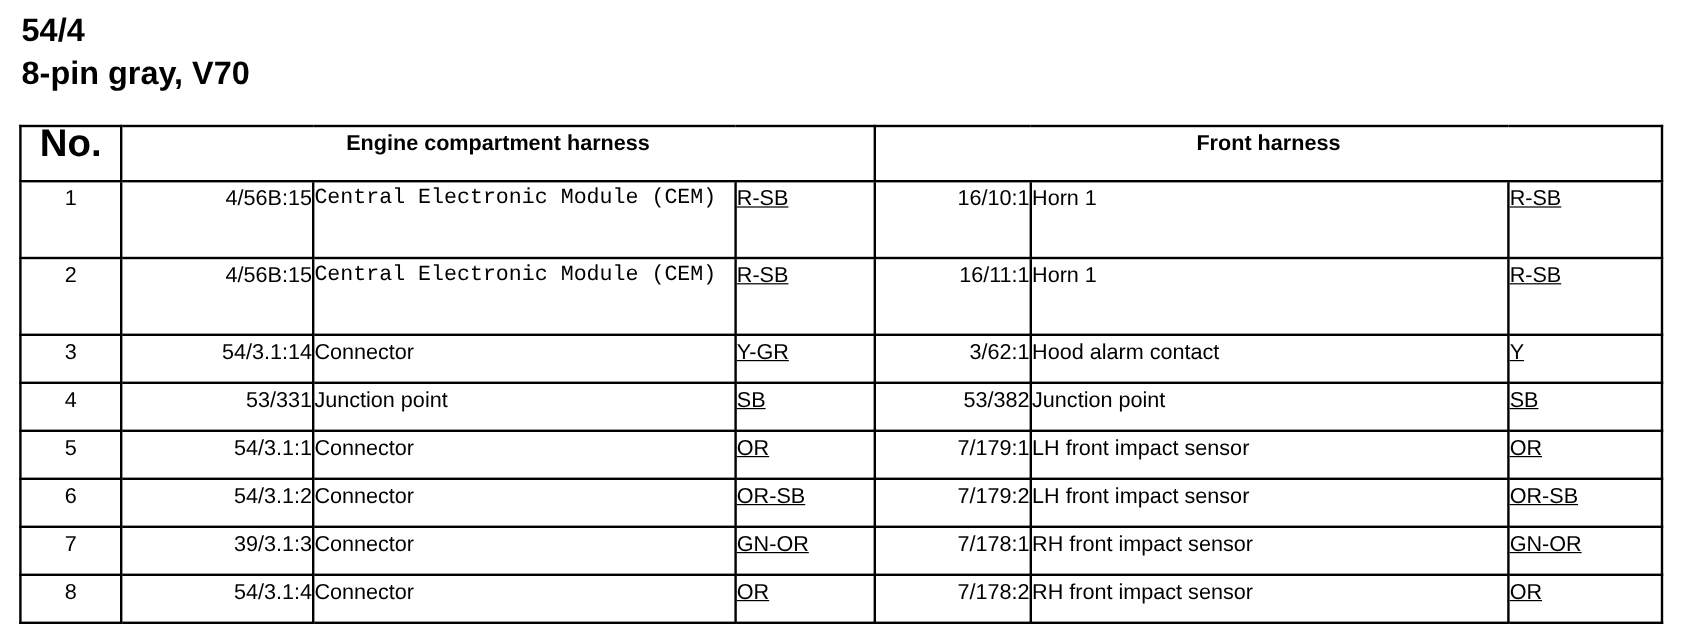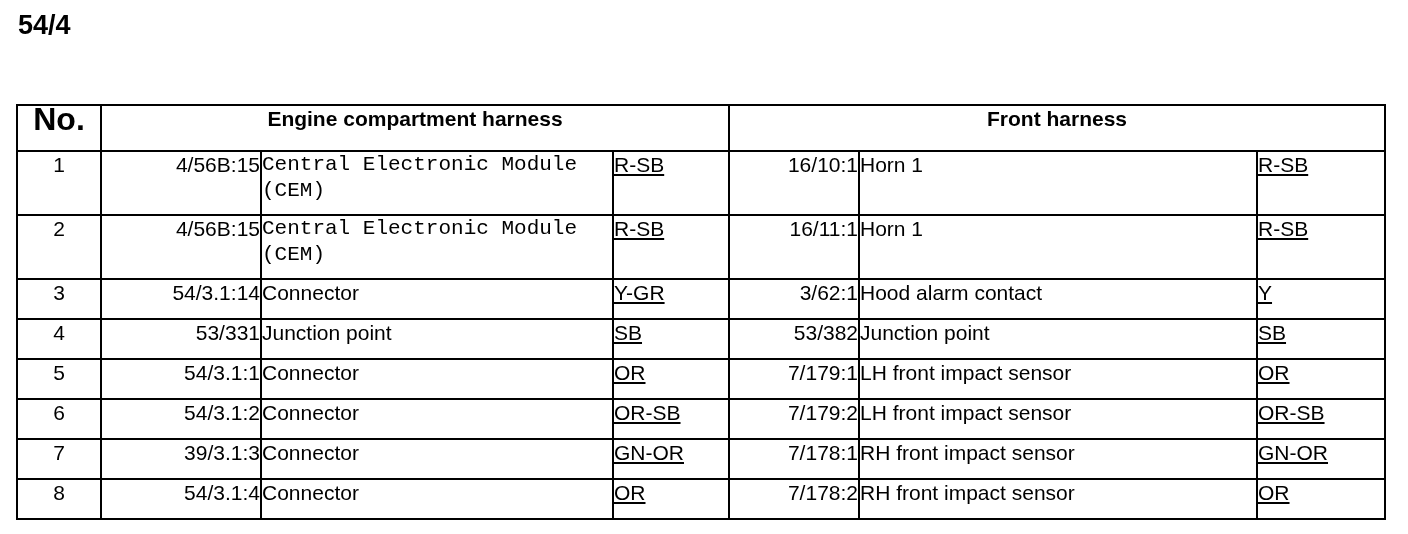--- a/index.html
+++ b/index.html
@@ -42,21 +42,21 @@
     top: 104px;
     width: 1368px;
     border-collapse: collapse;
     table-layout: fixed;
   }
   table.pinout th,
   table.pinout td {
     border: 2px solid #000000;
     padding: 0;
     vertical-align: top;
-    font-size: 21px;
+    font-size: 18px;
     line-height: 26px;
   }
   
   thead th {
     font-weight: bold;
     text-align: center;
     font-size: 24px;
     height: 44px;
     padding: 4px 0 6px 0;
     vertical-align: middle;
@@ -101,20 +101,21 @@
     white-space: normal;
     font-family: Liberation Mono, monospace;
   }
 </style>
 </head>
 <body>
 
 <div class="page">
 
   <div class="doc-title">54/4</div>
+  <div class="doc-subtitle">8-pin gray, V70</div>
 
   <table class="pinout">
     <colgroup>
       <col class="c-no">
       <col class="c-code1">
       <col class="c-desc1">
       <col class="c-col1">
       <col class="c-code2">
       <col class="c-desc2">
       <col class="c-col2">

